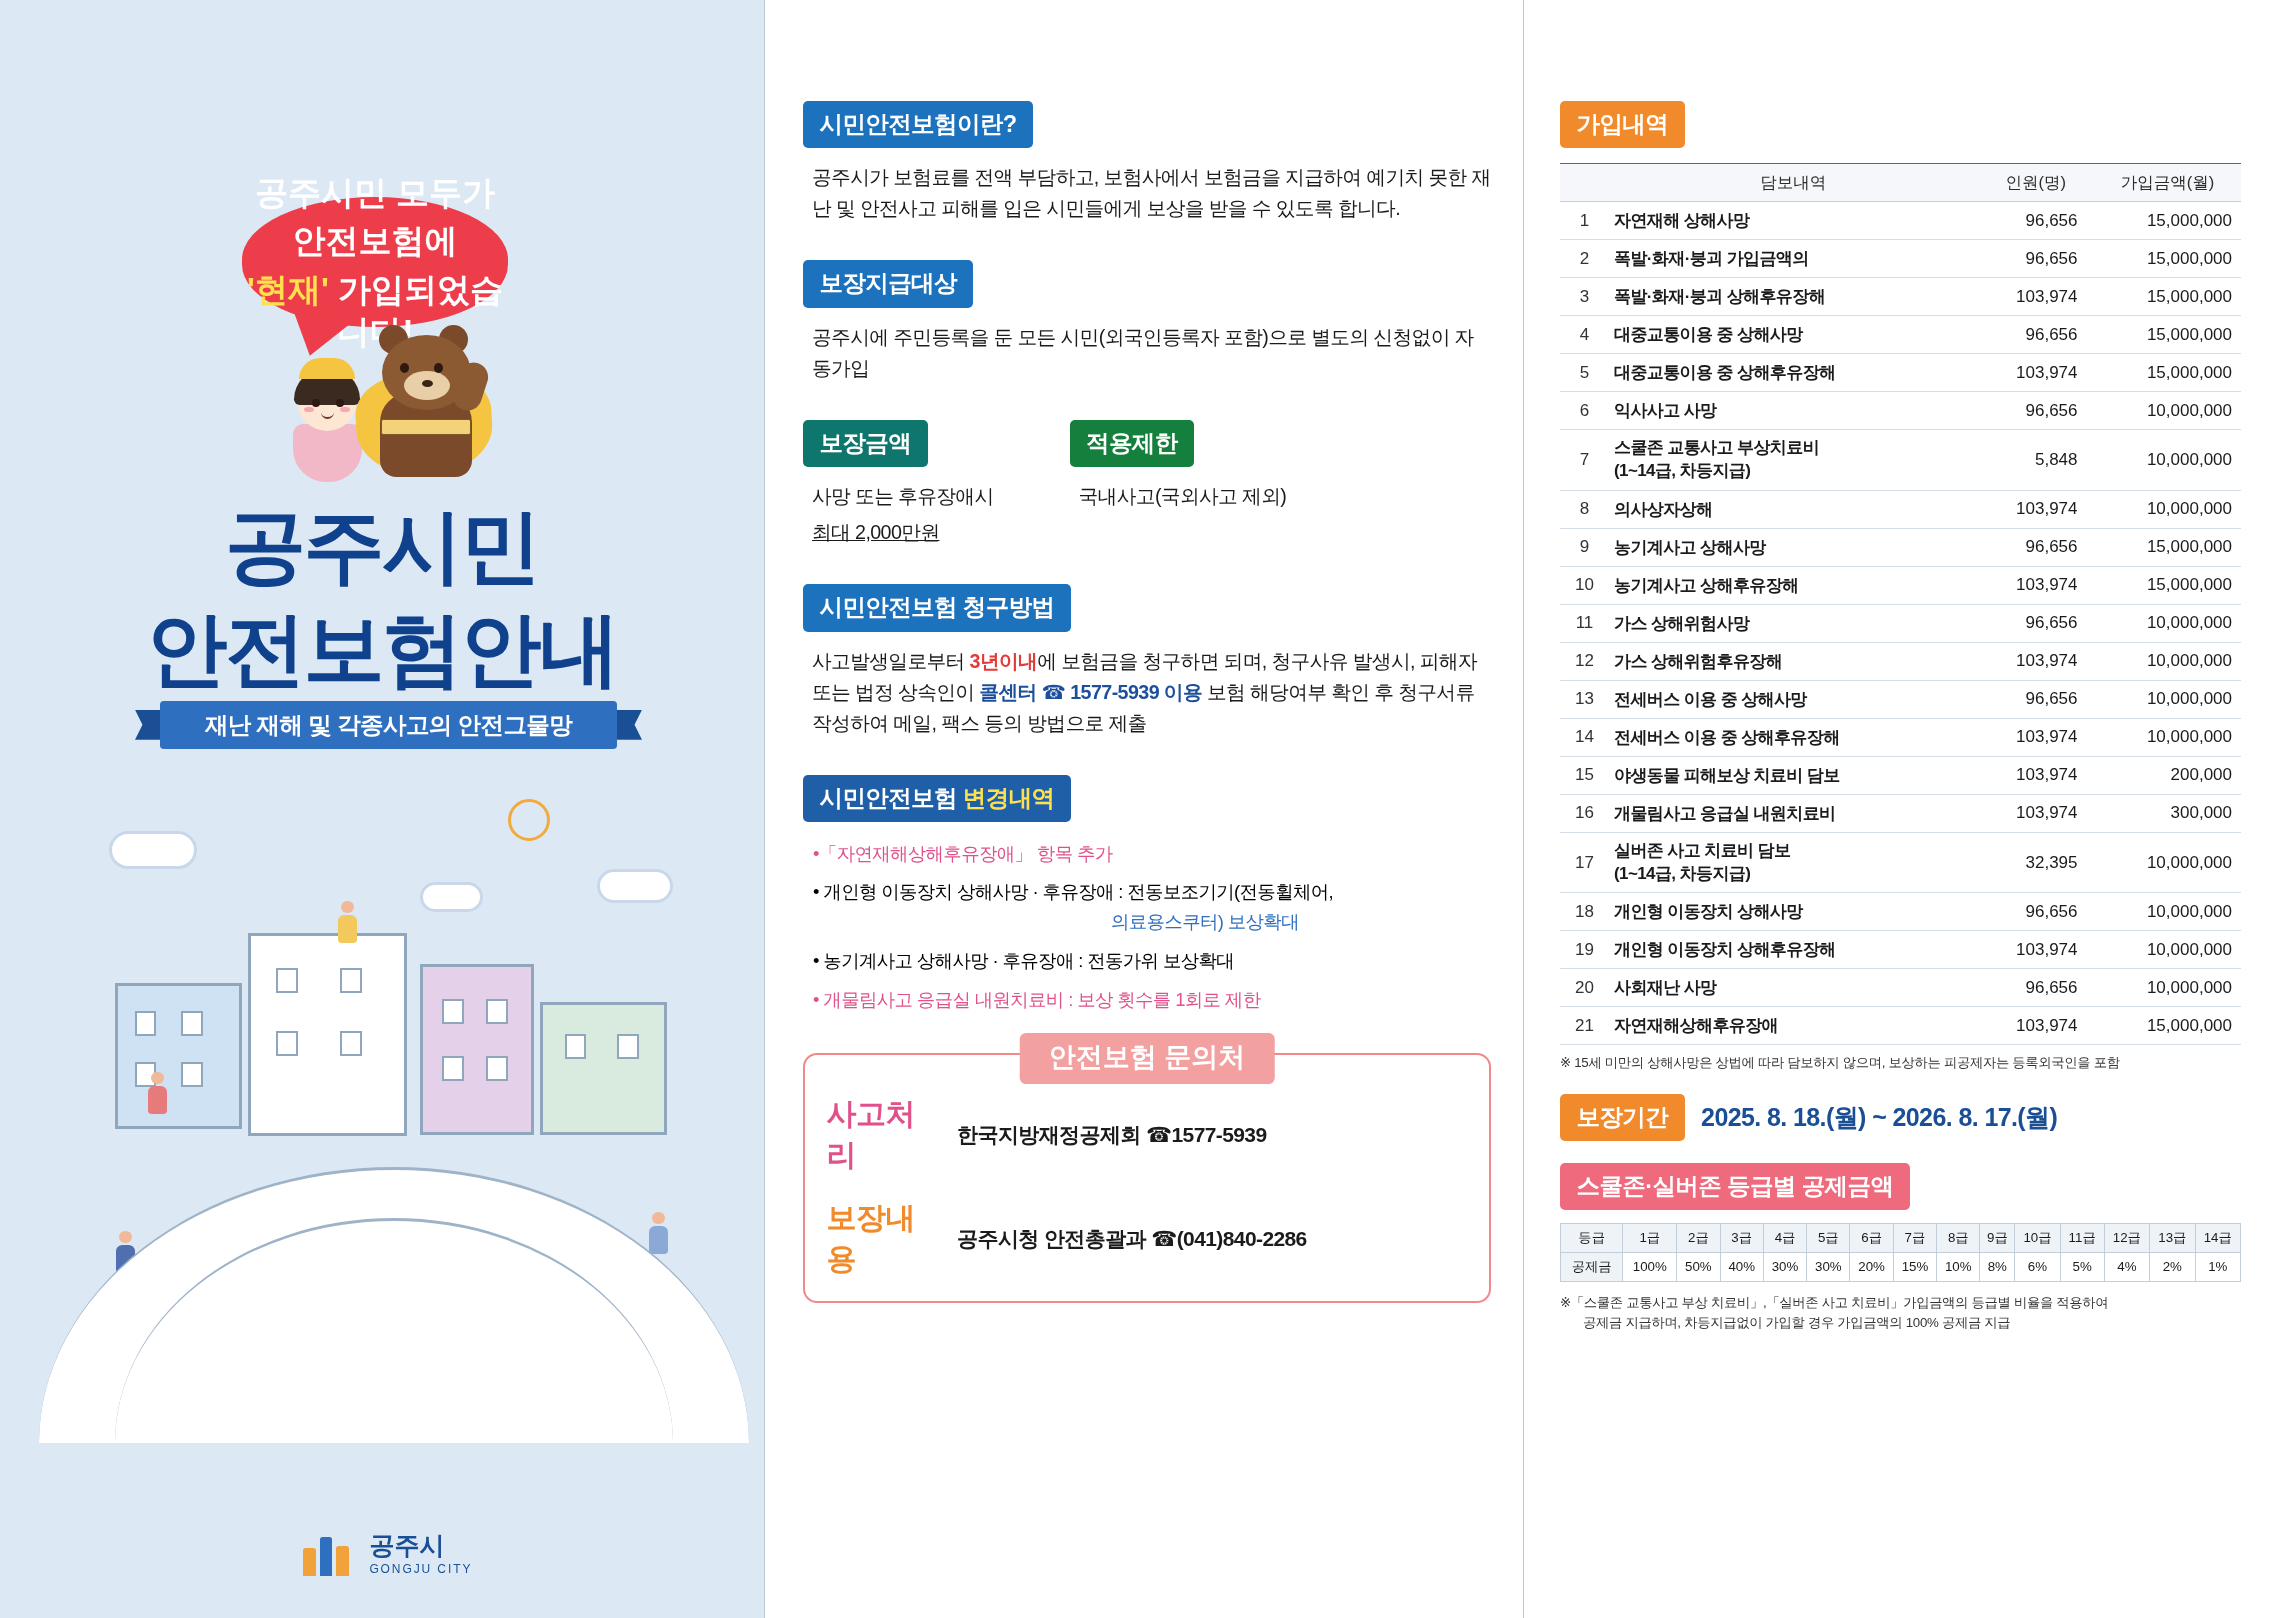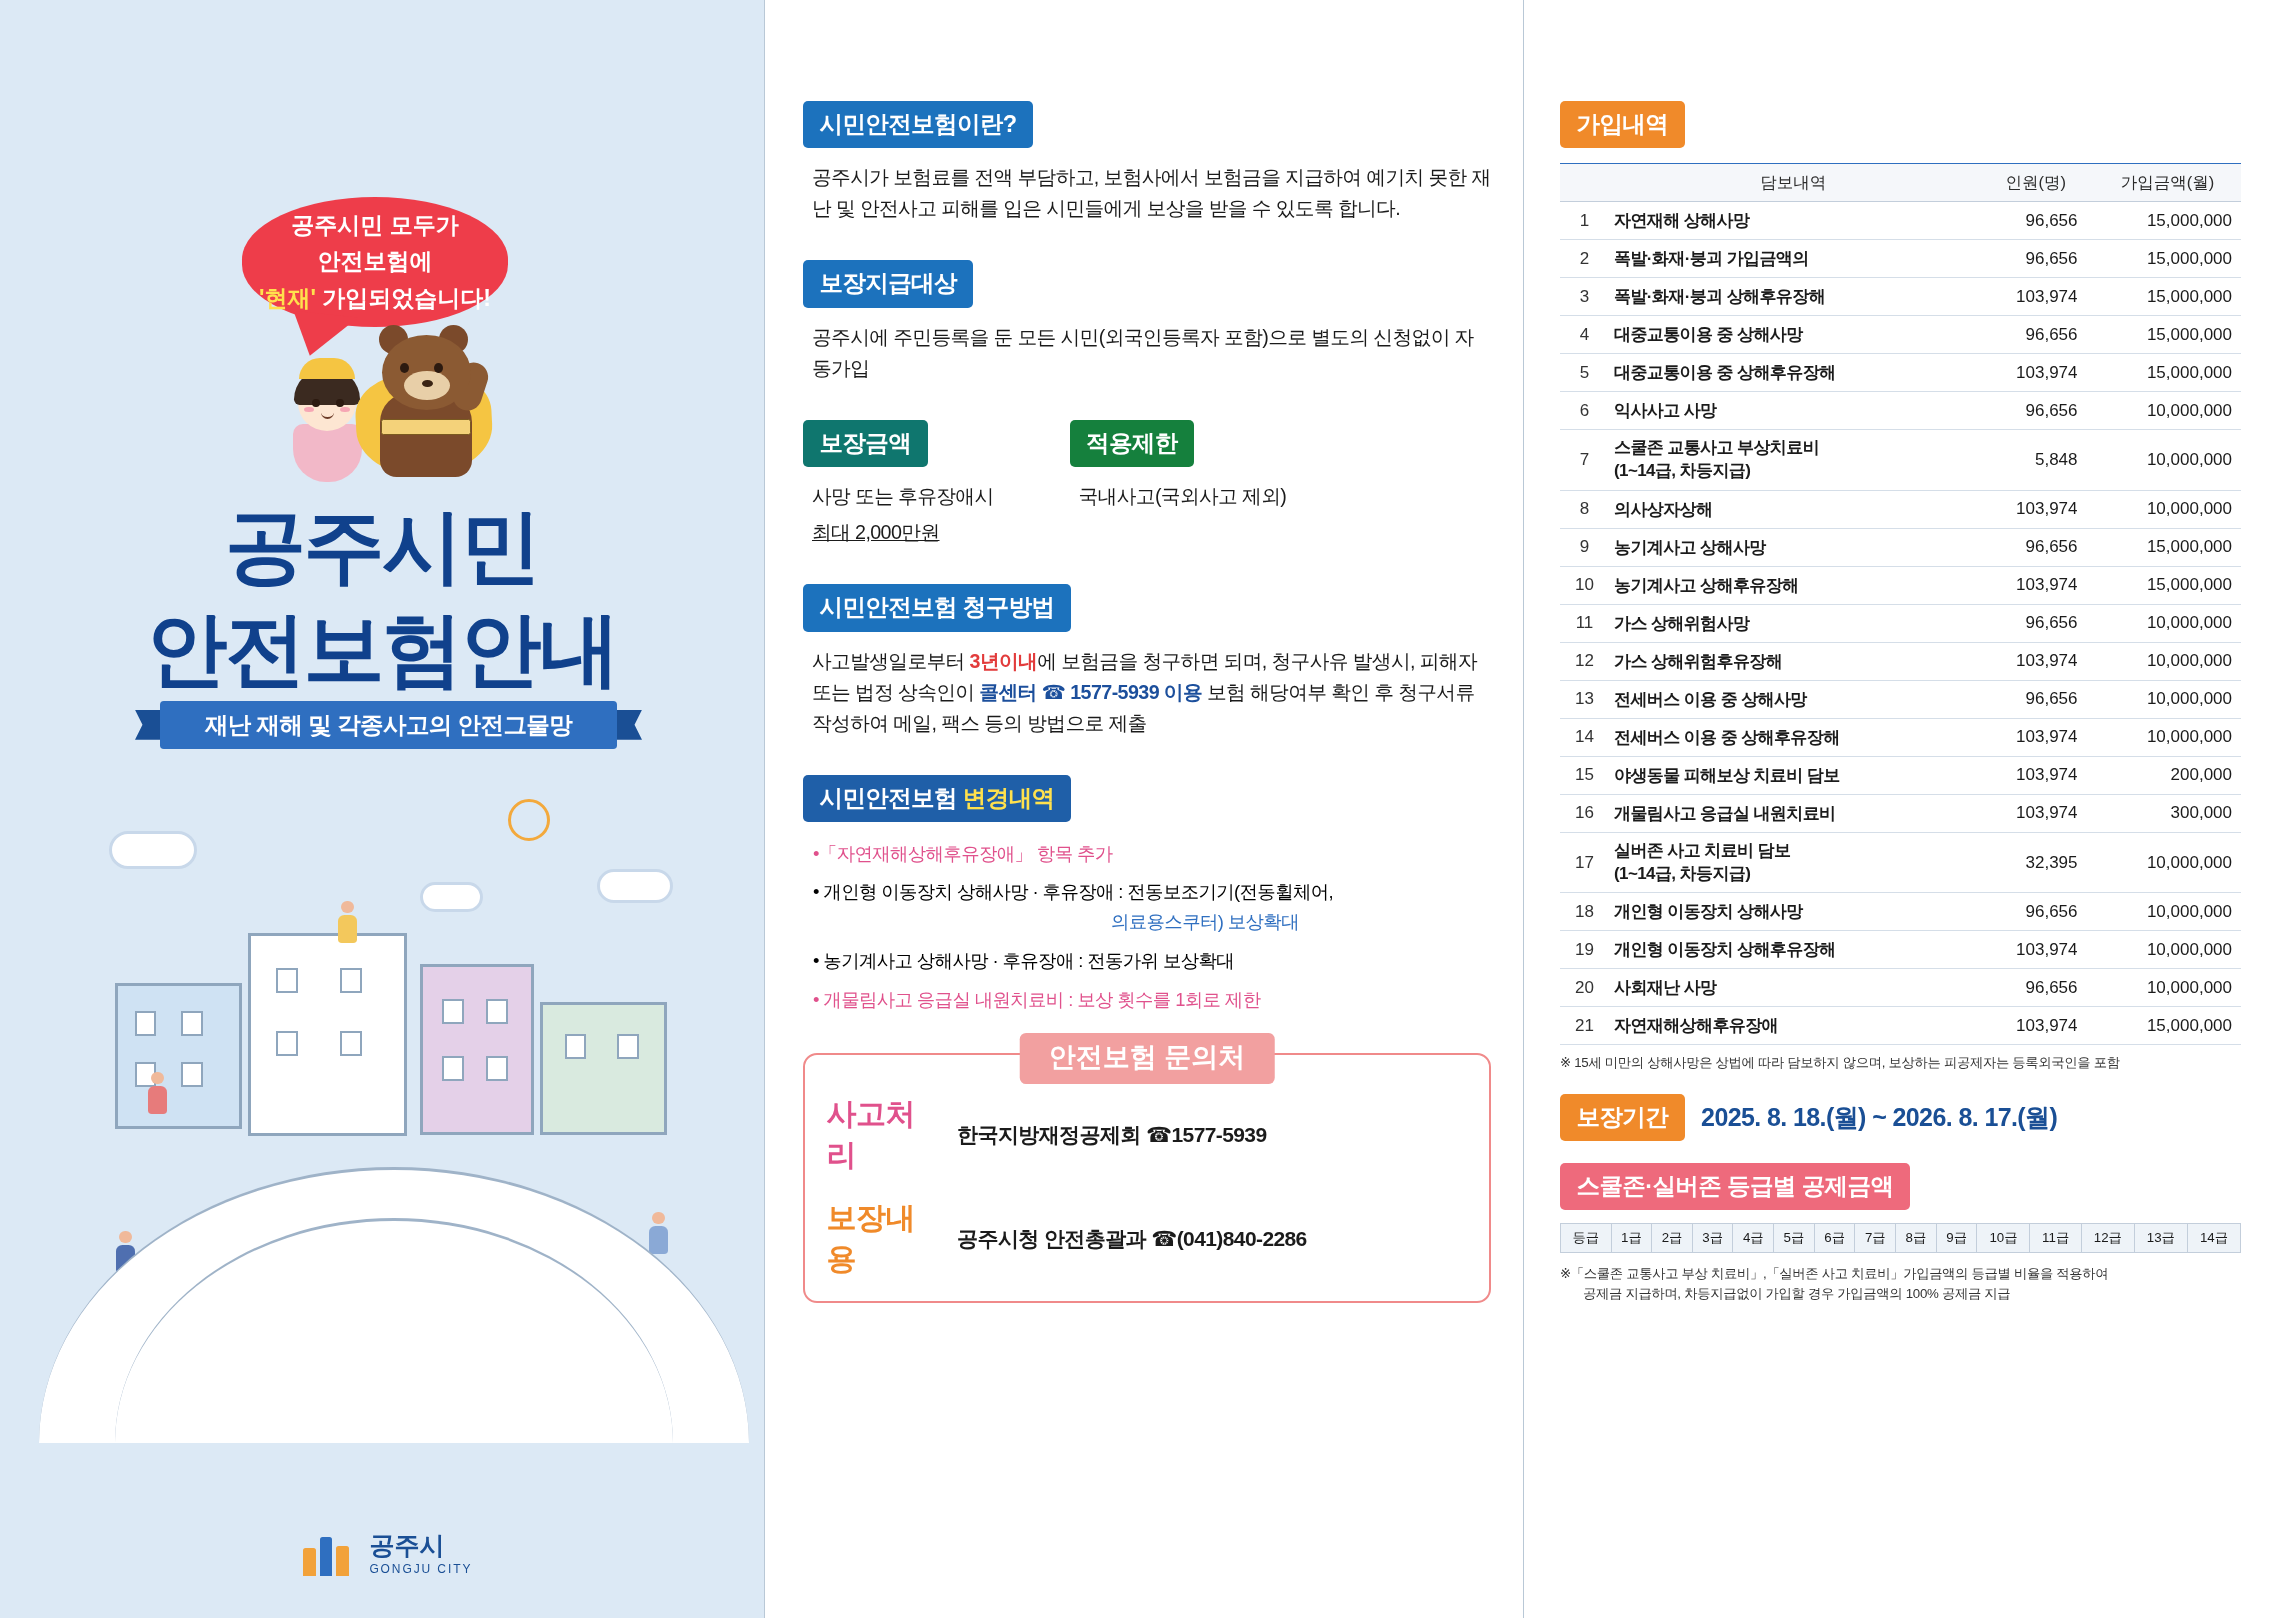--- a/index.html
+++ b/index.html
@@ -46,21 +46,21 @@
     height: 130px;
     background: #ee3d4a;
     border-radius: 50% / 48%;
     color: #ffffff;
     text-align: center;
     display: flex;
     flex-direction: column;
     justify-content: center;
     gap: 7.6px;
     font-weight: bold;
-    font-size: 23px;
+    font-size: 33px;
     line-height: 1.25;
     box-shadow: 0 0 0 0 rgba(0,0,0,0);
   }
   .bubble .hl { color: #ffe14d; }
   .bubble:after {
     content: "";
     position: absolute;
     left: 49px;
     bottom: -30px;
     width: 0; height: 0;
@@ -866,20 +866,37 @@
                 <td class="hd">6급</td>
                 <td class="hd">7급</td>
                 <td class="hd">8급</td>
                 <td class="hd">9급</td>
                 <td class="hd">10급</td>
                 <td class="hd">11급</td>
                 <td class="hd">12급</td>
                 <td class="hd">13급</td>
                 <td class="hd">14급</td>
               </tr>
+            <tr>
+              <td class="hd">공제금</td>
+            <td>100%</td>
+                <td>50%</td>
+                <td>40%</td>
+                <td>30%</td>
+                <td>30%</td>
+                <td>20%</td>
+                <td>15%</td>
+                <td>10%</td>
+                <td>8%</td>
+                <td>6%</td>
+                <td>5%</td>
+                <td>4%</td>
+                <td>2%</td>
+                <td>1%</td>
+              </tr>
           </tbody>
         </table>
         <div class="note2">
           <span>※「스쿨존 교통사고 부상 치료비」,「실버존 사고 치료비」가입금액의 등급별 비율을 적용하여</span>
           <span class="ind">공제금 지급하며, 차등지급없이 가입할 경우 가입금액의 100% 공제금 지급</span>
         </div>
       </div>
 
     </div>
   </div>

